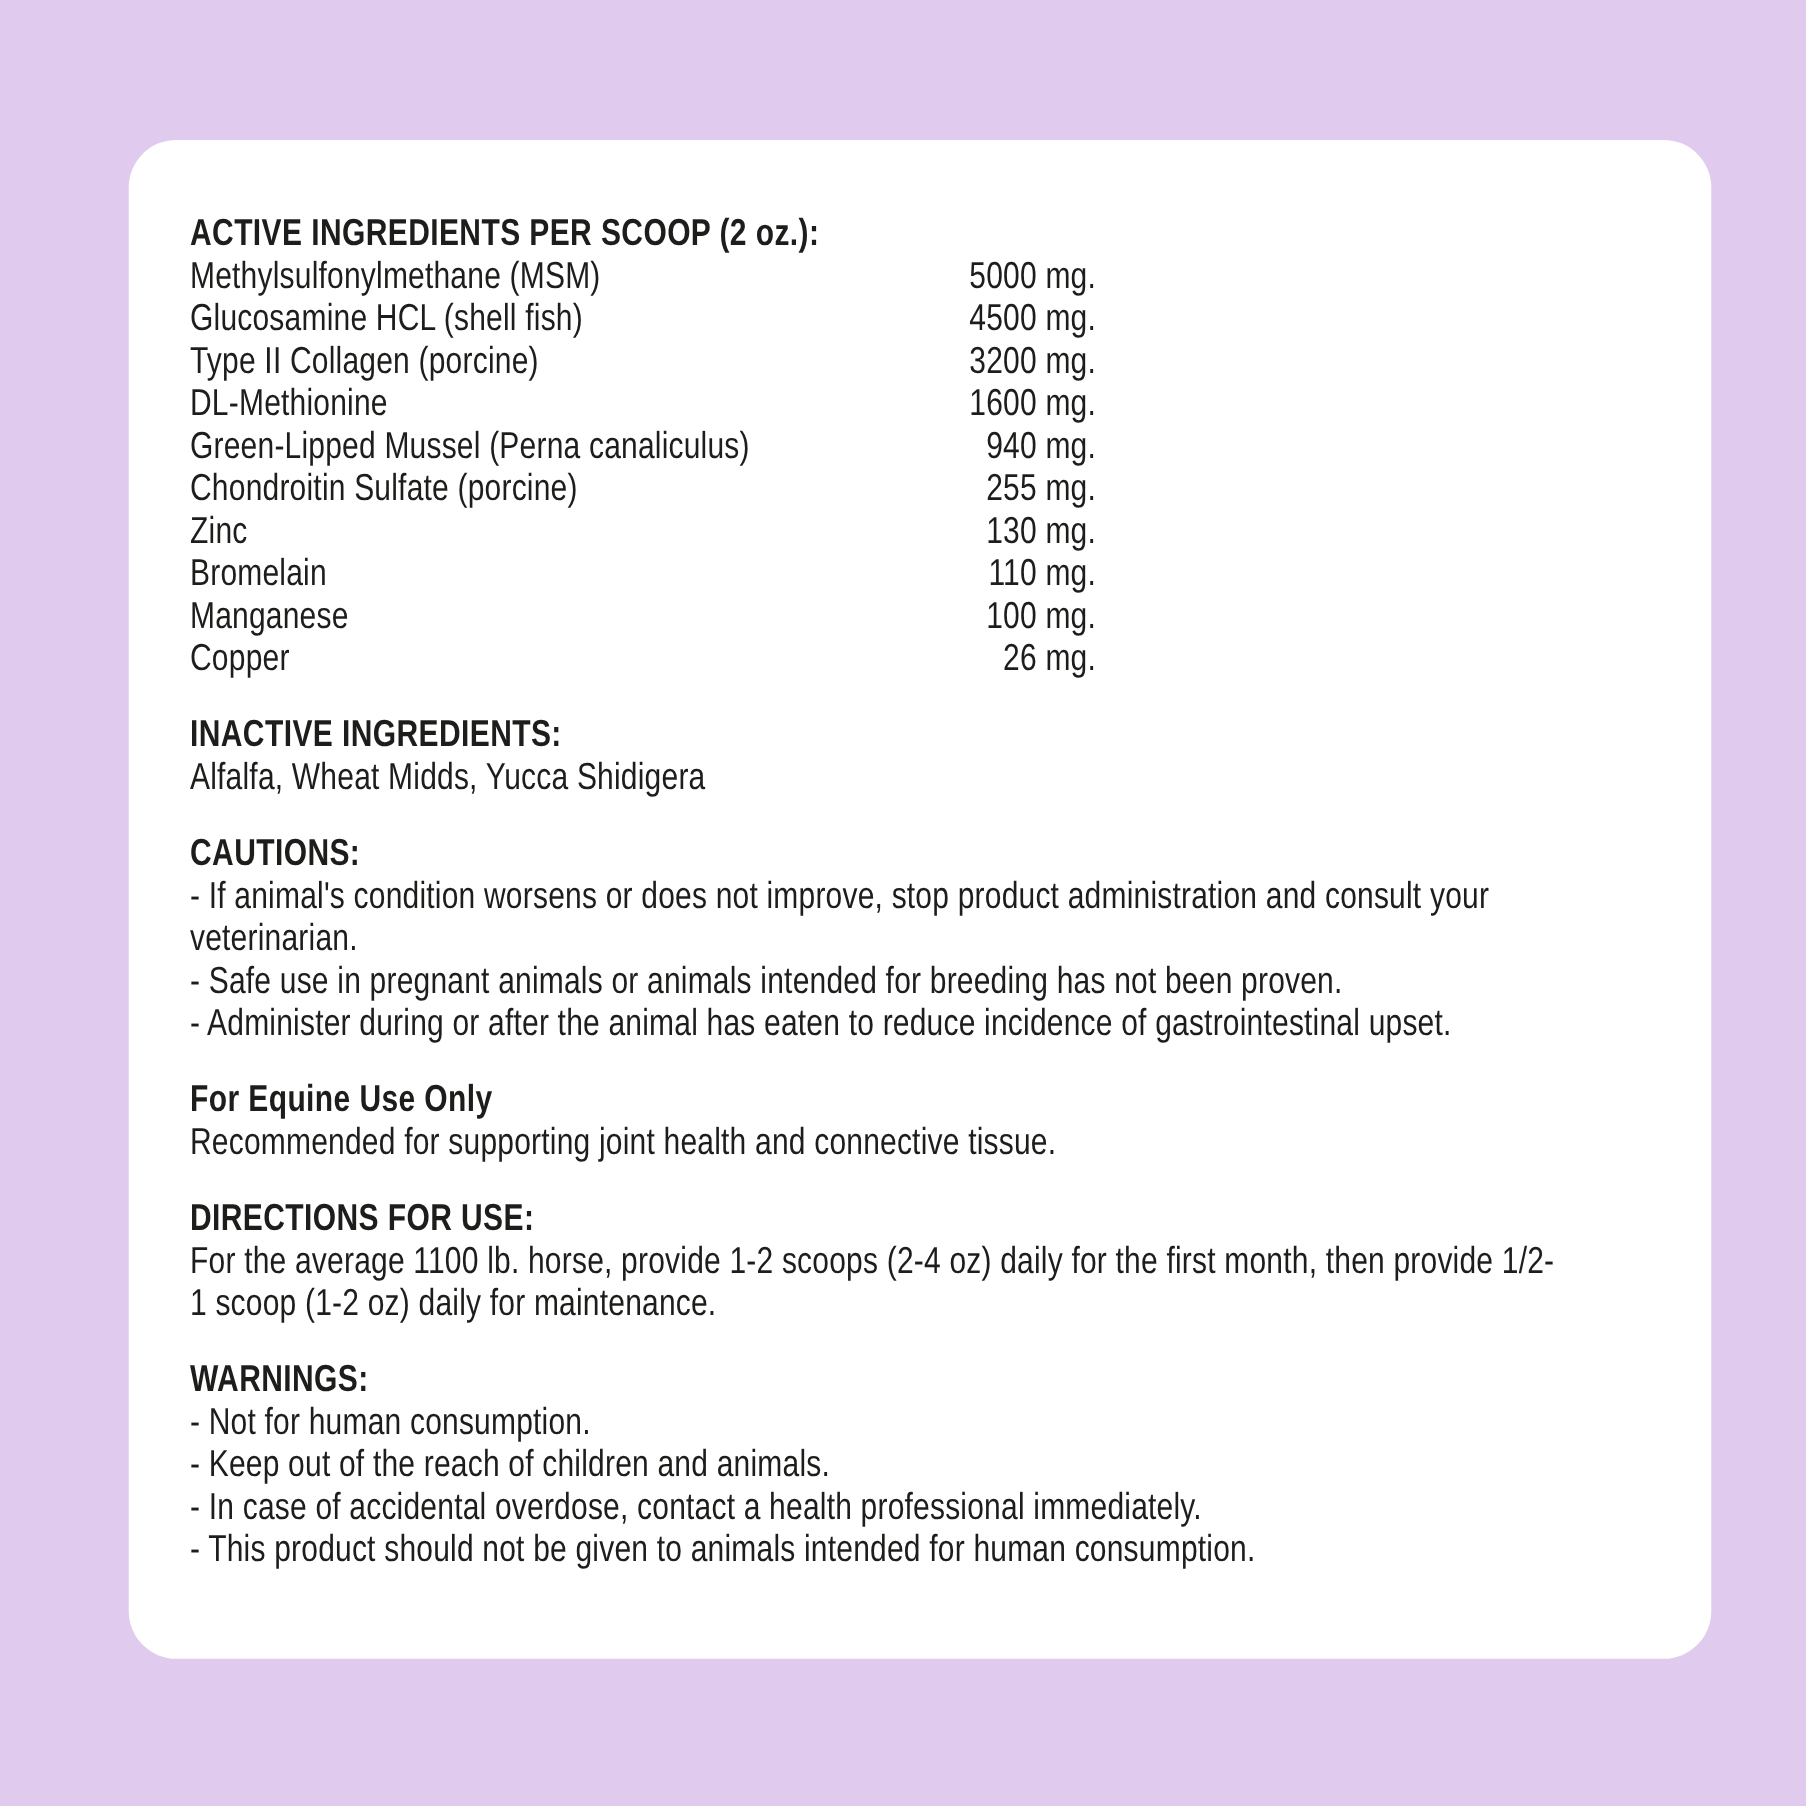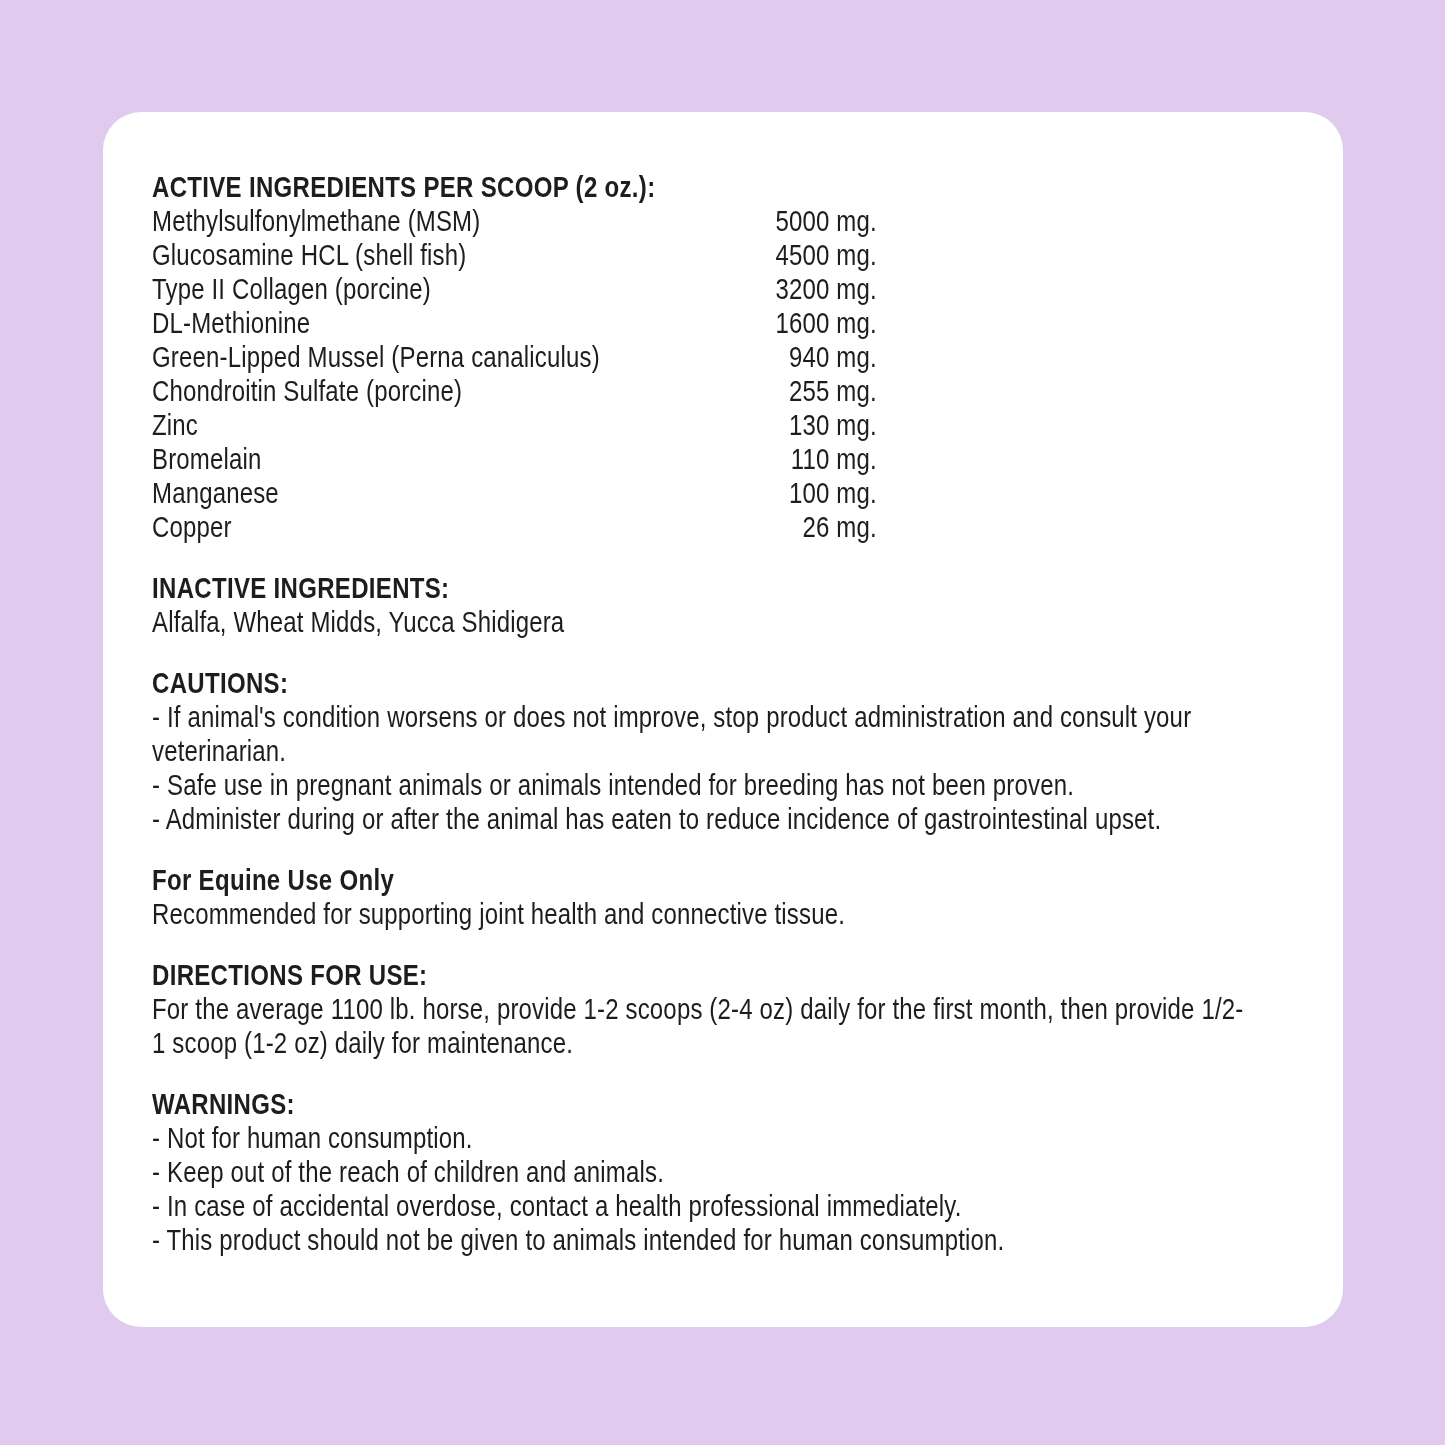--- a/index.html
+++ b/index.html
@@ -17,20 +17,21 @@
     overflow: hidden;
   }
   .card {
     position: absolute;
     left: 103px;
     top: 112px;
     width: 1240px;
     height: 1215px;
     background: #ffffff;
     border-radius: 38px;
+    padding-left: 26px;
   }
   .content {
     position: absolute;
     left: 49px;
     top: 58px;
     width: 1380px;            
     transform: scaleX(0.8);   
     transform-origin: 0 0;
     color: #1d1d1b;
     font-size: 30px;

